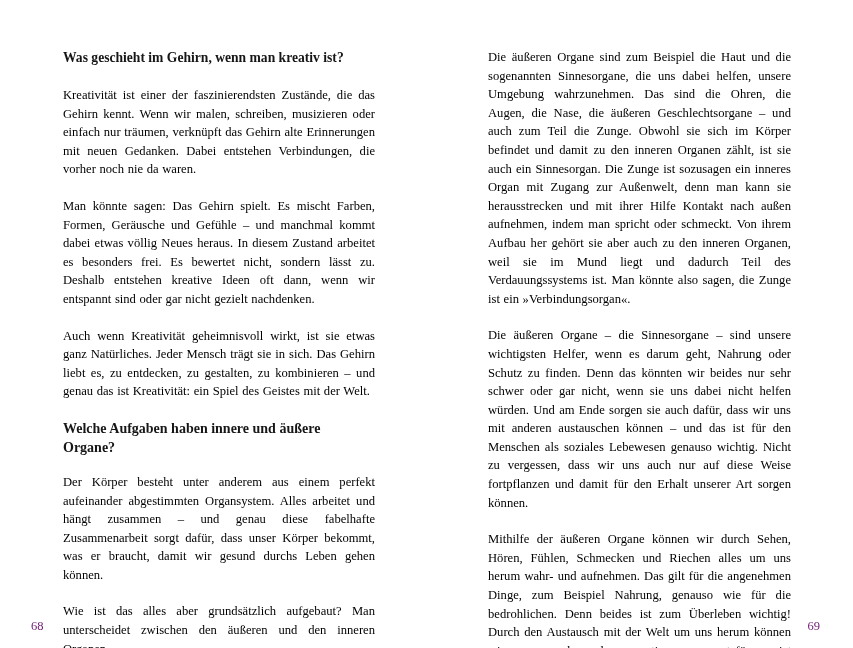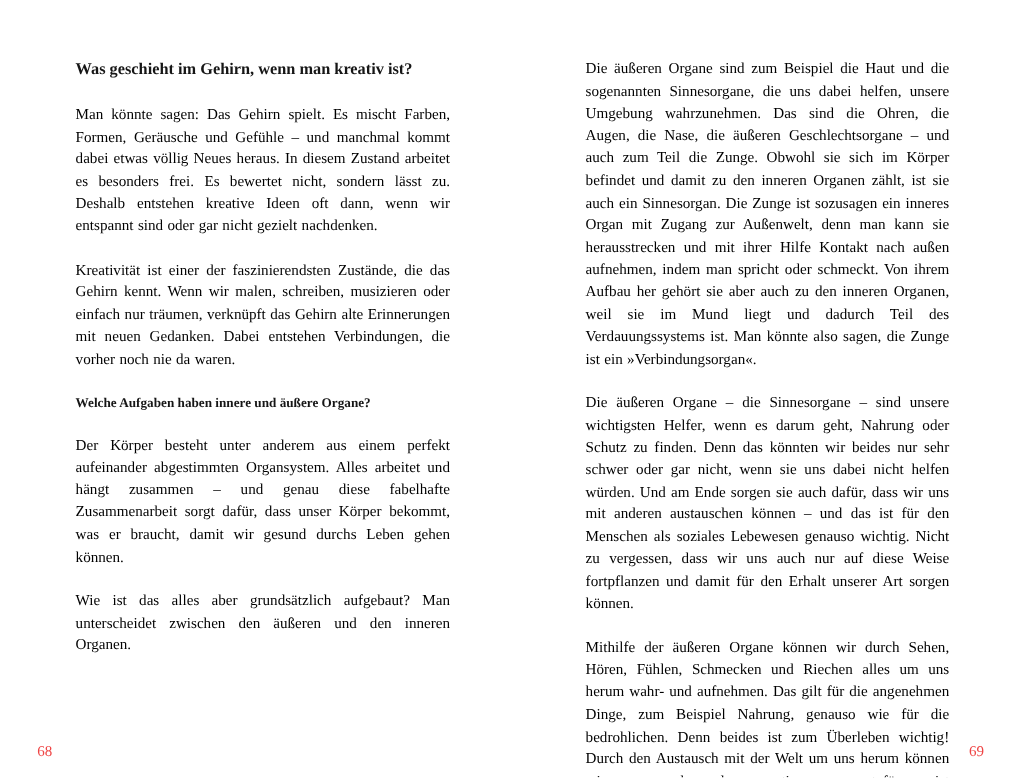--- a/index.html
+++ b/index.html
@@ -43,46 +43,47 @@
   .h-section {
     font-size: 16.6px;
     line-height: 22px;
     font-weight: bold;
     margin-top: 14px;
     margin-bottom: 20px;
     color: #161616;
   }
 
   .h-sub {
-    font-size: 11px;
+    font-size: 14px;
     line-height: 19px;
     font-weight: bold;
     margin-bottom: 16px;
     color: #161616;
   }
 
   .pagenum {
     position: absolute;
     bottom: 14px;
     font-size: 12.5px;
-    color: #ef4444;
+    color: #701a75;
   }
   .pagenum-left  { left: 31px; }
   .pagenum-right { right: 33px; }
 </style>
 </head>
 <body>
 
 <div class="spread">
 
   <div class="page page-left">
     <div class="h-question">Was geschieht im Gehirn, wenn man kreativ ist?</div>
 
+    <p class="body-par">Kreativität ist einer der faszinierendsten Zustände, die das Gehirn kennt. Wenn wir malen, schreiben, musizieren oder einfach nur träumen, verknüpft das Gehirn alte Erinnerungen mit neuen Gedanken. Dabei entstehen Verbindungen, die vorher noch nie da waren.</p>
     <p class="body-par">Man könnte sagen: Das Gehirn spielt. Es mischt Farben, Formen, Geräusche und Gefühle – und manchmal kommt dabei etwas völlig Neues heraus. In diesem Zustand arbeitet es besonders frei. Es bewertet nicht, sondern lässt zu. Deshalb entstehen kreative Ideen oft dann, wenn wir entspannt sind oder gar nicht gezielt nachdenken.</p>
-    <p class="body-par">Kreativität ist einer der faszinierendsten Zustände, die das Gehirn kennt. Wenn wir malen, schreiben, musizieren oder einfach nur träumen, verknüpft das Gehirn alte Erinnerungen mit neuen Gedanken. Dabei entstehen Verbindungen, die vorher noch nie da waren.</p>
+    <p class="body-par">Auch wenn Kreativität geheimnisvoll wirkt, ist sie etwas ganz Natürliches. Jeder Mensch trägt sie in sich. Das Gehirn liebt es, zu entdecken, zu gestalten, zu kombinieren – und genau das ist Kreativität: ein Spiel des Geistes mit der Welt.</p>
 
 
     <div class="h-sub">Welche Aufgaben haben innere und äußere Organe?</div>
 
     <p class="body-par">Der Körper besteht unter anderem aus einem perfekt aufeinander abgestimmten Organsystem. Alles arbeitet und hängt zusammen – und genau diese fabelhafte Zusammenarbeit sorgt dafür, dass unser Körper bekommt, was er braucht, damit wir gesund durchs Leben gehen können.</p>
     <p class="body-par">Wie ist das alles aber grundsätzlich aufgebaut? Man unterscheidet zwischen den äußeren und den inneren Organen.</p>
   </div>
 
   <div class="page page-right">
     <p class="body-par">Die äußeren Organe sind zum Beispiel die Haut und die sogenannten Sinnesorgane, die uns dabei helfen, unsere Umgebung wahrzunehmen. Das sind die Ohren, die Augen, die Nase, die äußeren Geschlechtsorgane – und auch zum Teil die Zunge. Obwohl sie sich im Körper befindet und damit zu den inneren Organen zählt, ist sie auch ein Sinnesorgan. Die Zunge ist sozusagen ein inneres Organ mit Zugang zur Außenwelt, denn man kann sie herausstrecken und mit ihrer Hilfe Kontakt nach außen aufnehmen, indem man spricht oder schmeckt. Von ihrem Aufbau her gehört sie aber auch zu den inneren Organen, weil sie im Mund liegt und dadurch Teil des Verdauungssystems ist. Man könnte also sagen, die Zunge ist ein »Verbindungsorgan«.</p>

